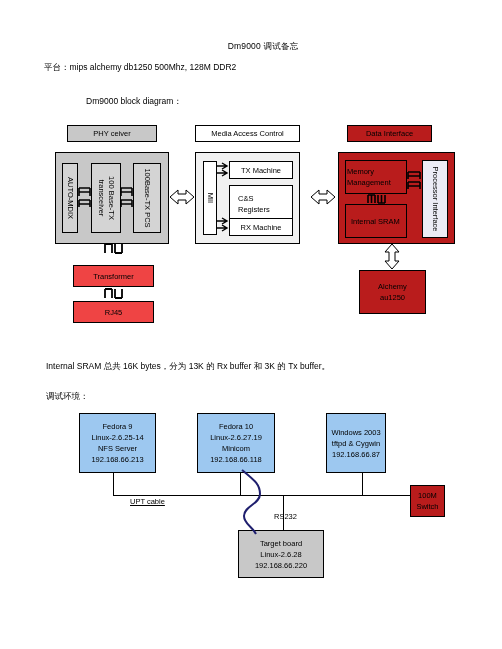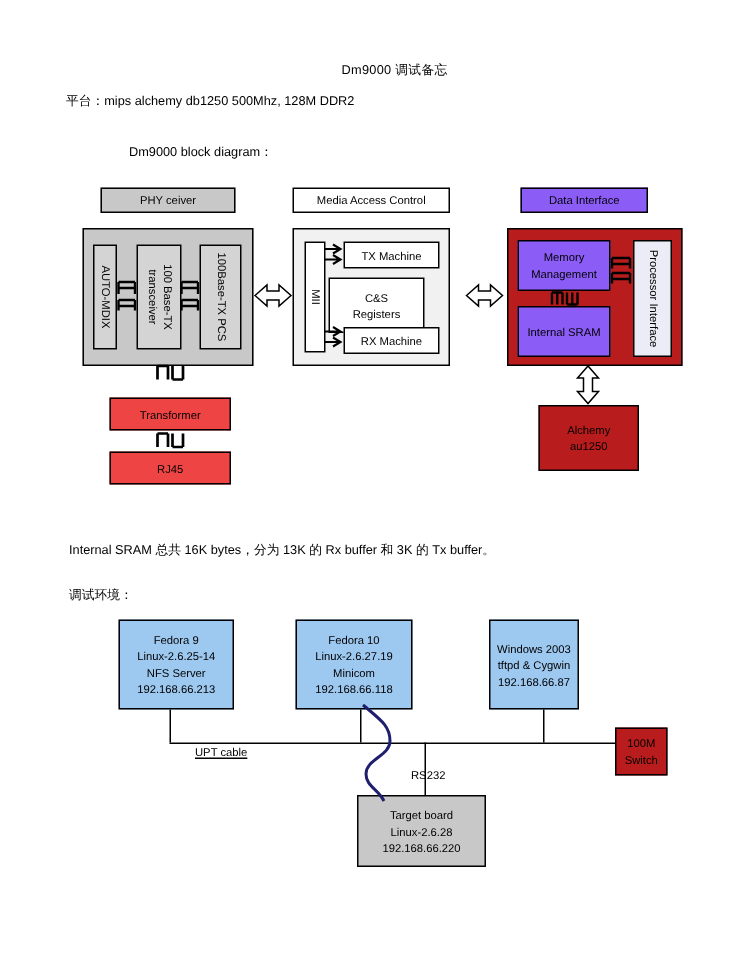--- a/index.html
+++ b/index.html
@@ -52,27 +52,27 @@
   .box {
     position: absolute;
     box-sizing: border-box;
     border: 1px solid #000;
     display: flex;
     flex-direction: column;
     align-items: center;
     justify-content: center;
     font-size: 7.5px;
     line-height: 11px;
-    text-align: center;
+    text-align: left;
     white-space: nowrap;
   }
   .gray   { background: #c8c8c8; }
   .gray2  { background: #ef4444; }
   .white  { background: #ffffff; }
-  .lav    { background: #8b5cf6; }
+  .lav    { background: #b91c1c; }
   .lav2   { background: #b91c1c; }
   .blue   { background: #9dc8f0; }
   .ltgray { background: #efefef; }
 
   
   .vbox {
     position: absolute;
     box-sizing: border-box;
     border: 1px solid #000;
     background: #d4d4d4;
@@ -151,21 +151,21 @@
 
 <div class="box ltgray" style="left:195px; top:152px; width:105px; height:92px; background:#f1f1f1;"></div>
 
 <div class="vbox white" style="left:203px; top:161px; width:14px; height:74px;">
   <span class="vtxt">MII</span>
 </div>
 
 <div class="box white" style="left:229px; top:161px; width:64px; height:18px;">
   <span>TX Machine</span>
 </div>
-<div class="box white" style="left:219px; top:185px; width:64px; height:37px;">
+<div class="box white" style="left:229px; top:185px; width:64px; height:37px;">
   <span style="white-space:normal; width:46px;">C&amp;S Registers</span>
 </div>
 <div class="box white" style="left:229px; top:218px; width:64px; height:18px;">
   <span>RX Machine</span>
 </div>
 
 <svg class="conn" style="left:216px; top:163px;" width="14" height="14">
   <path d="M0,3 L10,3 M6,0 L11,3 L6,6" stroke="#000" stroke-width="1.4" fill="none"></path>
   <path d="M0,10 L10,10 M6,7 L11,10 L6,13" stroke="#000" stroke-width="1.4" fill="none"></path>
 </svg>

